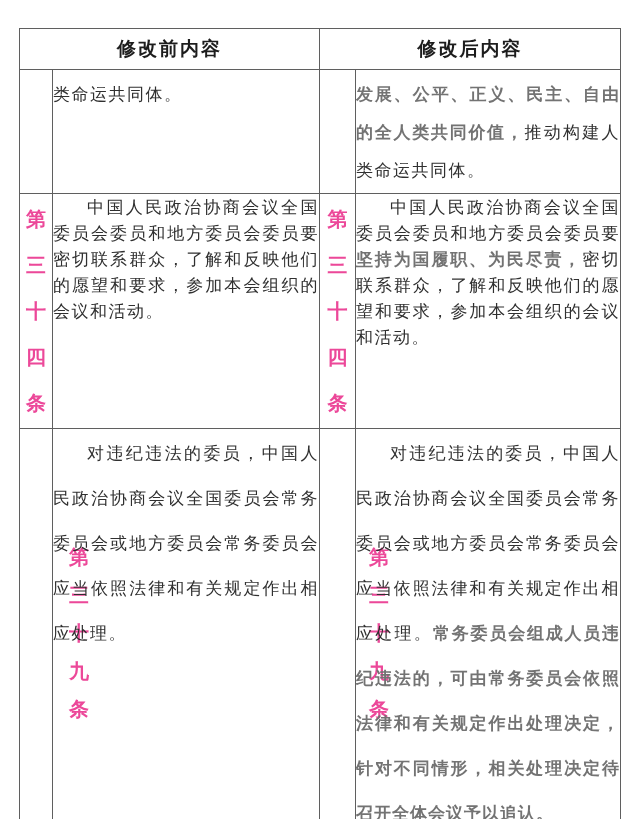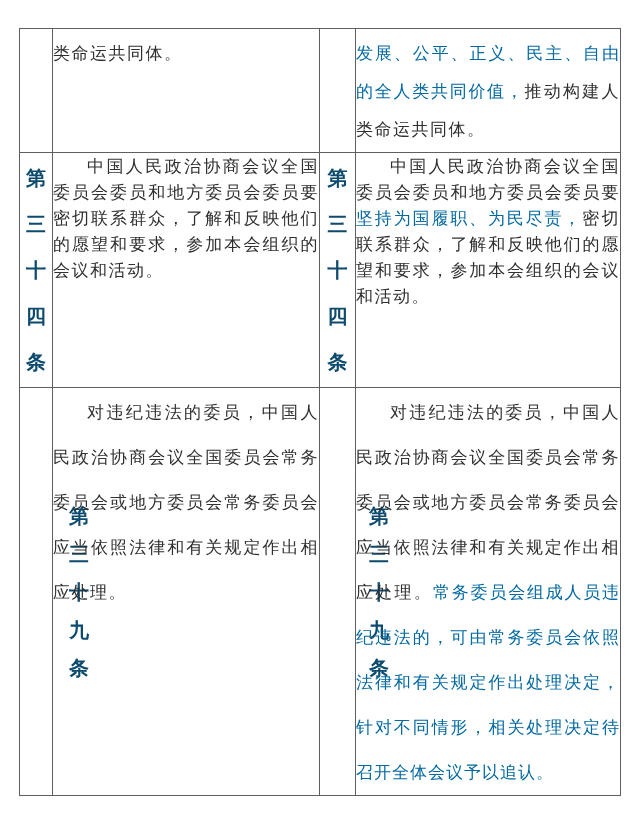--- a/index.html
+++ b/index.html
@@ -53,21 +53,21 @@
   td.label-cell {
     vertical-align: middle;
     text-align: center;
   }
   .vlabel {
     width: 22px;
     margin: 0 auto;
     font-family: "Liberation Sans", "DejaVu Sans", sans-serif;
     font-weight: 700;
     font-size: 20px;
-    color: #0c4a6e;
+    color: #ec4899;
     line-height: 46px;
     text-align: center;
     word-break: break-all;
   }
   tr.r3 .vlabel { line-height: 38px; margin-left: 48px; }
 
   td.text-cell {
     vertical-align: top;
     padding: 4px 12px 0 13px;
     font-size: 17px;
@@ -79,39 +79,43 @@
 
   .para {
     margin: 0;
     letter-spacing: 1.5px;
   }
   .para.indent { text-indent: 2em; }
 
   .seg { color: #303030; }
   .seg.bold {
     font-family: "Liberation Sans", "DejaVu Sans", sans-serif;
-    font-weight: 400;
-    color: #0369a1;
+    font-weight: 700;
+    color: #737373;
     letter-spacing: 1px;
     margin-top: 6px;
   }
 </style>
 </head>
 <body>
 
 <div class="sheet">
   <table class="cmp">
     <colgroup>
       <col class="c-label-l">
       <col class="c-text-l">
       <col class="c-label-r">
       <col class="c-text-r">
     </colgroup>
 
     <tbody>
+        <tr class="hdr-row">
+      <th class="hdr" colspan="2">修改前内容</th>
+      <th class="hdr" colspan="2">修改后内容</th>
+    </tr>
 
     <tr class="r1">
       <td class="label-cell">
         <div class="vlabel"></div>
       </td>
       <td class="text-cell">
         <p class="para"><span class="seg">类命运共同体。</span></p>
       </td>
       <td class="label-cell">
         <div class="vlabel"></div>

